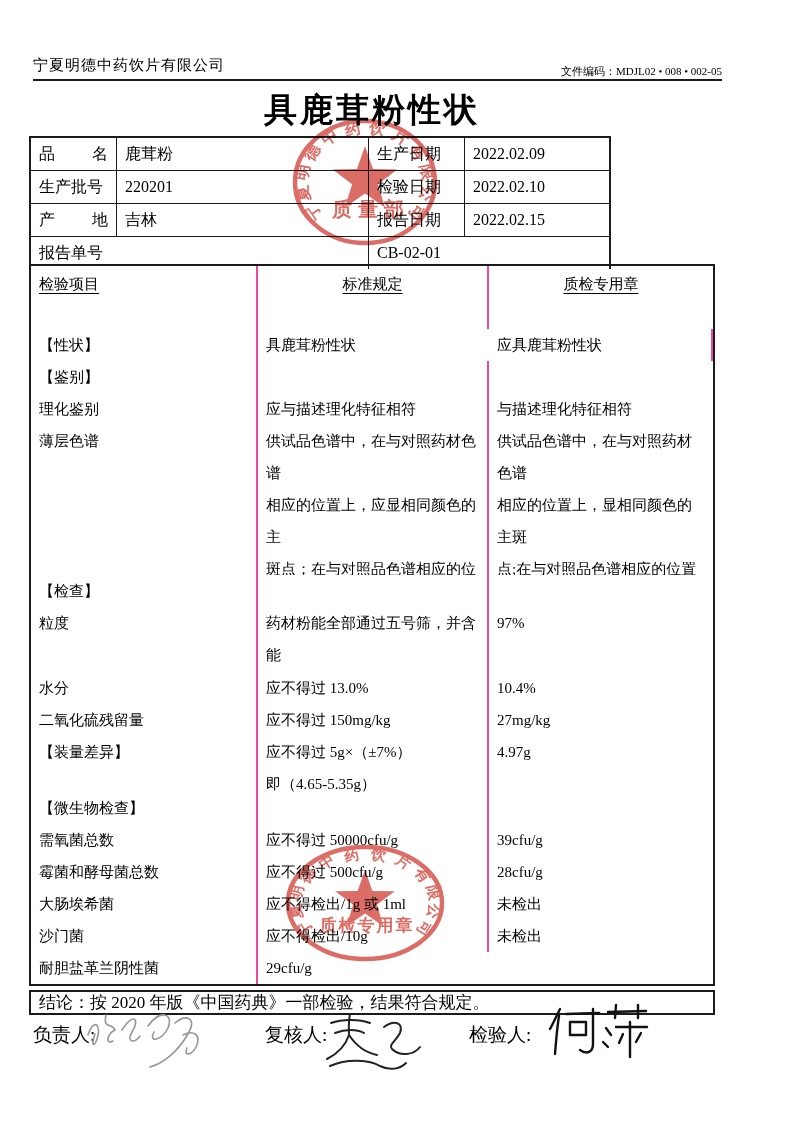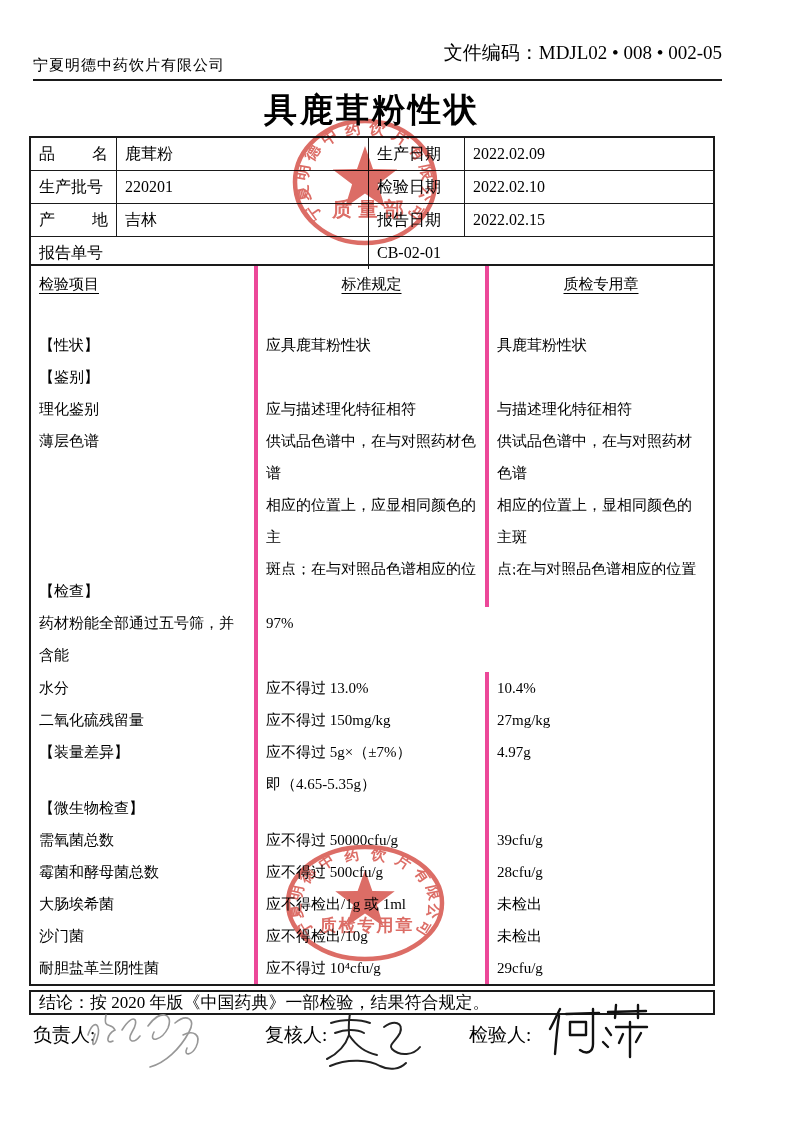--- a/index.html
+++ b/index.html
@@ -1,37 +1,37 @@
 <!DOCTYPE html>
 <html><head>
 <meta charset="utf-8">
 <style>
   html,body{margin:0;padding:0;background:#ffffff;}
   .page{position:relative;width:800px;height:1131px;background:#fff;overflow:hidden;
         font-family:Liberation Serif, serif;color:#000;}
   
   .hdr-company{position:absolute;left:33px;top:56px;font-size:15px;letter-spacing:1px;}
-  .hdr-code{position:absolute;right:78px;top:40px;font-size:19px;}
+  .hdr-code{position:absolute;right:78px;top:64px;font-size:11px;}
   .hdr-rule{position:absolute;left:33px;top:79px;width:689px;height:2px;background:#1a1a1a;}
   .title{position:absolute;left:30px;top:88px;width:684px;text-align:center;
          font-size:33px;font-weight:bold;letter-spacing:3px;}
   
-  .info{position:absolute;left:29px;top:136px;width:686px;border:2px solid #1a1a1a;border-bottom:none;
+  .info{position:absolute;left:29px;top:136px;width:582px;border:2px solid #1a1a1a;border-bottom:none;
         box-sizing:border-box;font-size:16px;}
   .irow{display:grid;grid-template-columns:85px 252px 96px 1fr;height:32px;border-bottom:1px solid #1a1a1a;}
   .irow:last-child{border-bottom:none;grid-template-columns:337px 1fr;}
   .icell{display:flex;align-items:center;padding:0 8px;overflow:hidden;}
   .vl{border-left:1px solid #1a1a1a;}
   .jl span{display:block;width:100%;text-align:justify;text-align-last:justify;}
   
   .main{position:absolute;left:29px;top:264px;width:686px;height:722px;border:2px solid #1a1a1a;
         box-sizing:border-box;display:flex;flex-direction:column;font-size:15px;}
   .mrow{display:grid;grid-template-columns:227px 231px 1fr;}
   .mc{padding:0 8px;line-height:32px;white-space:pre-line;overflow:hidden;}
-  .b1{border-right:4px solid #ec4899;}
+  .b1{border-right:2px solid #ec4899;}
   .hrow{height:36px;}
   .hrow .mc{line-height:36px;white-space:nowrap;}
   .hcell{text-decoration:underline;text-underline-offset:4px;}
   .hc{text-align:center;}
   .sprow{height:40px;}
   .h1{min-height:32px;} .h2{min-height:64px;} .h2s{min-height:56px;} .h4{min-height:128px;}
   .filler{flex:1 1 auto;}
   
   .conc{position:absolute;left:29px;top:990px;width:686px;height:25px;border:2px solid #1a1a1a;
         box-sizing:border-box;display:flex;align-items:center;padding:0 8px;font-size:17px;}
@@ -87,22 +87,22 @@
       <div class="mc hc"><span class="hcell">质检专用章</span></div>
     </div>
     <div class="mrow sprow">
         <div class="mc b1"></div>
         <div class="mc b1"></div>
         <div class="mc"></div>
       </div>
 
     <div class="mrow h1">
         <div class="mc b1">【性状】</div>
+        <div class="mc">具鹿茸粉性状</div>
         <div class="mc b1">应具鹿茸粉性状</div>
-        <div class="mc">具鹿茸粉性状</div>
       </div>
     <div class="mrow h1">
         <div class="mc b1">【鉴别】</div>
         <div class="mc b1"></div>
         <div class="mc"></div>
       </div>
     <div class="mrow h1">
         <div class="mc b1">理化鉴别</div>
         <div class="mc b1">应与描述理化特征相符</div>
         <div class="mc">与描述理化特征相符</div>
@@ -117,20 +117,21 @@
 相应的位置上，显相同颜色的主斑
 点;在与对照品色谱相应的位置上，
 显相同颜色的斑点。</div>
       </div>
     <div class="mrow h1">
         <div class="mc b1">【检查】</div>
         <div class="mc b1"></div>
         <div class="mc"></div>
       </div>
     <div class="mrow h2">
+        <div class="mc b1">粒度</div>
         <div class="mc b1">药材粉能全部通过五号筛，并含能
 通过六号筛不少于 95%</div>
         <div class="mc">97%</div>
       </div>
     <div class="mrow h1">
         <div class="mc b1">水分</div>
         <div class="mc b1">应不得过 13.0%</div>
         <div class="mc">10.4%</div>
       </div>
     <div class="mrow h1">
@@ -164,21 +165,20 @@
         <div class="mc b1">应不得检出/1g 或 1ml</div>
         <div class="mc">未检出</div>
       </div>
     <div class="mrow h1">
         <div class="mc b1">沙门菌</div>
         <div class="mc b1">应不得检出/10g</div>
         <div class="mc">未检出</div>
       </div>
     <div class="mrow h1">
         <div class="mc b1">耐胆盐革兰阴性菌</div>
-        <div class="mc b1">应不得过 10⁴cfu/g</div>
         <div class="mc">29cfu/g</div>
       </div>
 
     <div class="mrow filler">
         <div class="mc b1"></div>
         <div class="mc b1"></div>
         <div class="mc"></div>
       </div>
   </div>
 

